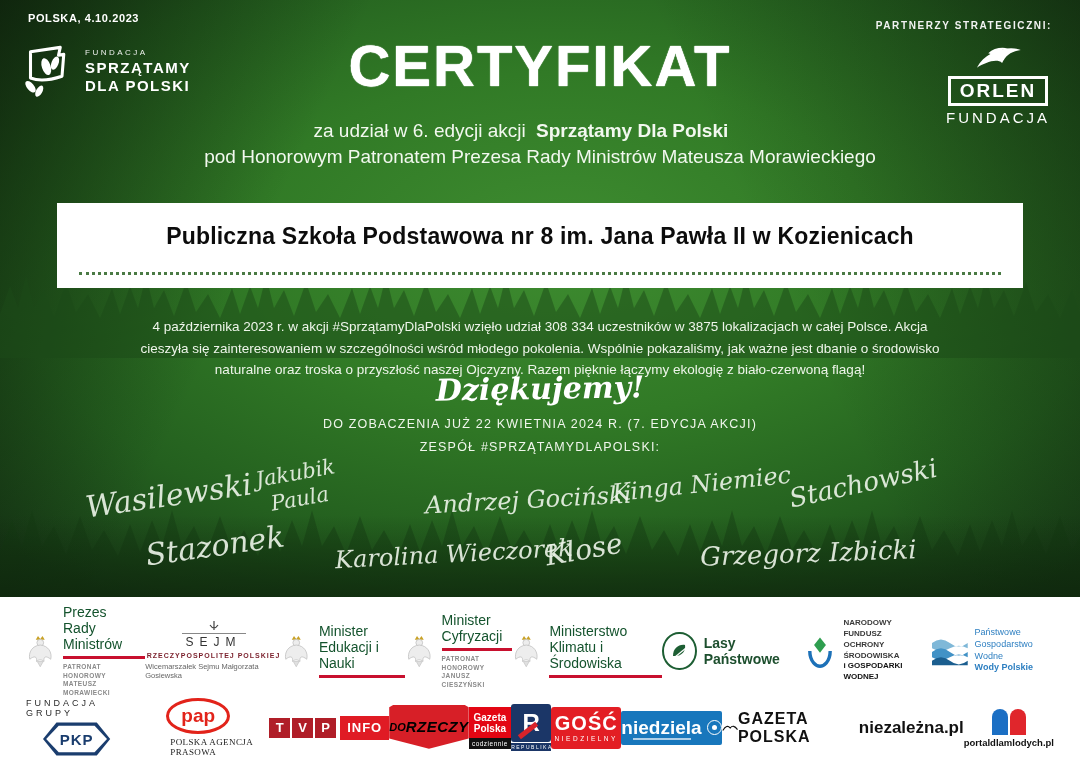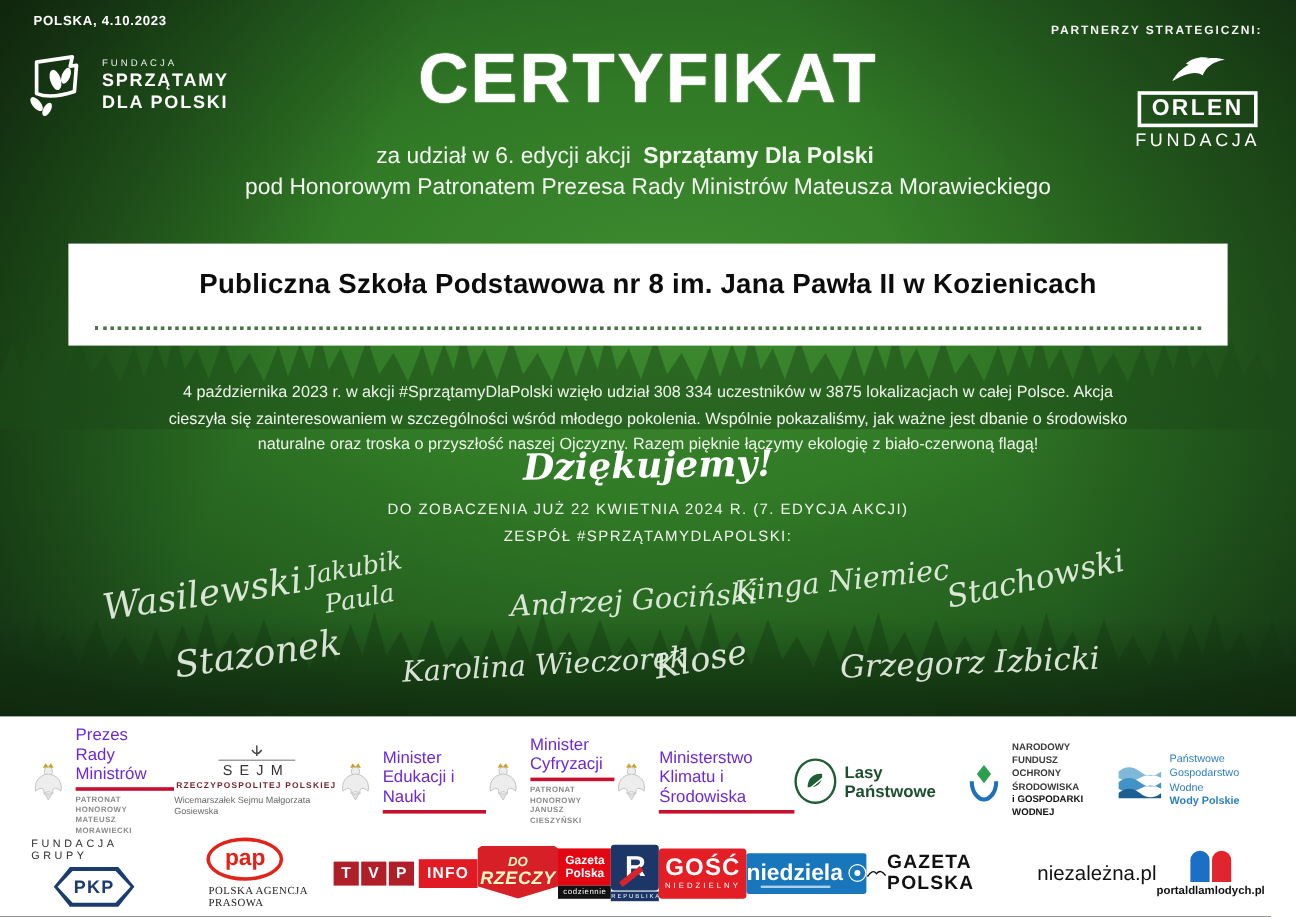--- a/index.html
+++ b/index.html
@@ -64,21 +64,21 @@
   .s7{ left:335px; top:540px; font-size:24px; transform:rotate(-3deg); }
   .s8{ left:545px; top:533px; font-size:28px; transform:rotate(-10deg); }
   .s9{ left:700px; top:538px; font-size:26px; transform:rotate(-2deg); }
 
   
   .footer{ position:absolute; left:0; right:0; bottom:0; height:167px; background:#fff;
     display:flex; flex-direction:column; justify-content:space-evenly; padding:6px 26px; }
   .lrow{ display:flex; align-items:center; justify-content:space-between; }
   .gov{ display:flex; align-items:center; gap:7px; }
   .gov-txt{ display:flex; flex-direction:column; }
-  .gov-txt .l{ font-size:14px; color:#6d28d9; line-height:1.15; }
+  .gov-txt .l{ font-size:14px; color:#14532d; line-height:1.15; }
   .redline{ height:3px; background:#c8102e; margin-top:4px; }
   .tiny{ font-size:6.5px; color:#8a8a8a; font-weight:bold; letter-spacing:.4px; line-height:1.3; margin-top:4px; }
   .eagle{ width:30px; height:34px; flex:none; }
 
   .sejm{ display:flex; flex-direction:column; align-items:center; }
   .sejm-name{ font-size:12px; letter-spacing:6px; color:#333; border-top:1px solid #888; padding:1px 4px 0; }
   .sejm-sub1{ font-size:7px; font-weight:bold; color:#7a1f2b; letter-spacing:1px; margin-top:3px; }
   .sejm-sub2{ font-size:7.5px; color:#666; margin-top:3px; }
 
   .lasy{ display:flex; align-items:center; gap:7px; }
@@ -103,23 +103,23 @@
   .pap-oval{ width:64px; height:36px; border:3px solid #e2231a; border-radius:50%;
     display:flex; align-items:center; justify-content:center; color:#e2231a; font-weight:bold; font-size:19px; }
   .pap-sub{ font-family:"Liberation Serif", serif; font-size:9px; color:#222; margin-top:3px; letter-spacing:.4px;margin-left:43px; }
 
   .tvp{ display:flex; align-items:center; gap:2px; }
   .tvp-letter{ width:21px; height:20px; background:#b01e28; color:#fff; font-weight:bold; font-size:13px;
     display:flex; align-items:center; justify-content:center; }
   .tvp-info{ height:24px; background:#e01b24; color:#fff; font-weight:bold; font-size:13px;
     display:flex; align-items:center; padding:0 7px; letter-spacing:1px; margin-left:2px; }
 
-  .dorzeczy{ width:80px; height:46px; background:#d71f27; color:#fef9c3; text-align:center;
+  .dorzeczy{ width:80px; height:46px; background:#d71f27; color:#000000; text-align:center;
     clip-path:polygon(0 6%, 6% 0, 94% 0, 100% 6%, 100% 74%, 50% 96%, 0 74%);
-    display:flex; flex-direction:column; align-items:center; justify-content:center; font-style:italic; }
+    display:flex; flex-direction:row; align-items:center; justify-content:center; font-style:italic; }
   .dorzeczy .d1{ font-size:11px; font-weight:bold; line-height:1; }
   .dorzeczy .d2{ font-size:15px; font-weight:bold; line-height:1.1; letter-spacing:.5px; }
 
   .gpc{ width:52px; display:flex; flex-direction:column; }
   .gpc-red{ background:#e30613; color:#fff; font-weight:bold; font-size:10px; text-align:center; padding:5px 0 3px; line-height:1.15; }
   .gpc-blk{ background:#111; color:#fff; font-size:6.5px; text-align:center; padding:2px 0; letter-spacing:.5px; }
 
   .repub{ display:flex; flex-direction:column; align-items:center; }
   .repub-sq{ width:40px; height:38px; background:#1b3667; border-radius:3px; position:relative;
     display:flex; align-items:center; justify-content:center; color:#fff; font-weight:bold; font-size:24px; }
@@ -133,21 +133,21 @@
 
   .niedz{ width:104px; height:34px; background:#1877bc; border-radius:2px; display:flex; align-items:center; justify-content:center; gap:5px; position:relative; }
   .niedz-name{ color:#fff; font-weight:bold; font-size:19px; line-height:1; }
   .niedz-bar{ position:absolute; left:12px; bottom:5px; width:58px; height:2px; background:rgba(255,255,255,.65); }
   .niedz-circ{ width:15px; height:15px; border:1.5px solid #fff; border-radius:50%; display:flex; align-items:center; justify-content:center; }
   .niedz-circ i{ width:5px; height:5px; background:#fff; border-radius:50%; }
 
   .gazpol{ display:flex; align-items:center; }
   .gazpol-name{ font-size:16px; font-weight:bold; color:#111; letter-spacing:1px; }
 
-  .niez{ font-size:17px; font-weight:normal; color:#111; }
+  .niez{ font-size:17px; font-weight:bold; color:#111; }
 
   .portal{ display:flex; flex-direction:column; align-items:center; }
   .m-logo{ display:flex; align-items:flex-end; gap:2px; height:28px; }
   .m-arch{ width:16px; height:26px; border-radius:9px 9px 0 0; }
   .m-b{ background:#1b6fc4; } .m-r{ background:#e0262c; }
   .portal-name{ font-size:9.5px; font-weight:bold; color:#111; margin-top:2px; }
 </style>
 </head>
 <body>
 

